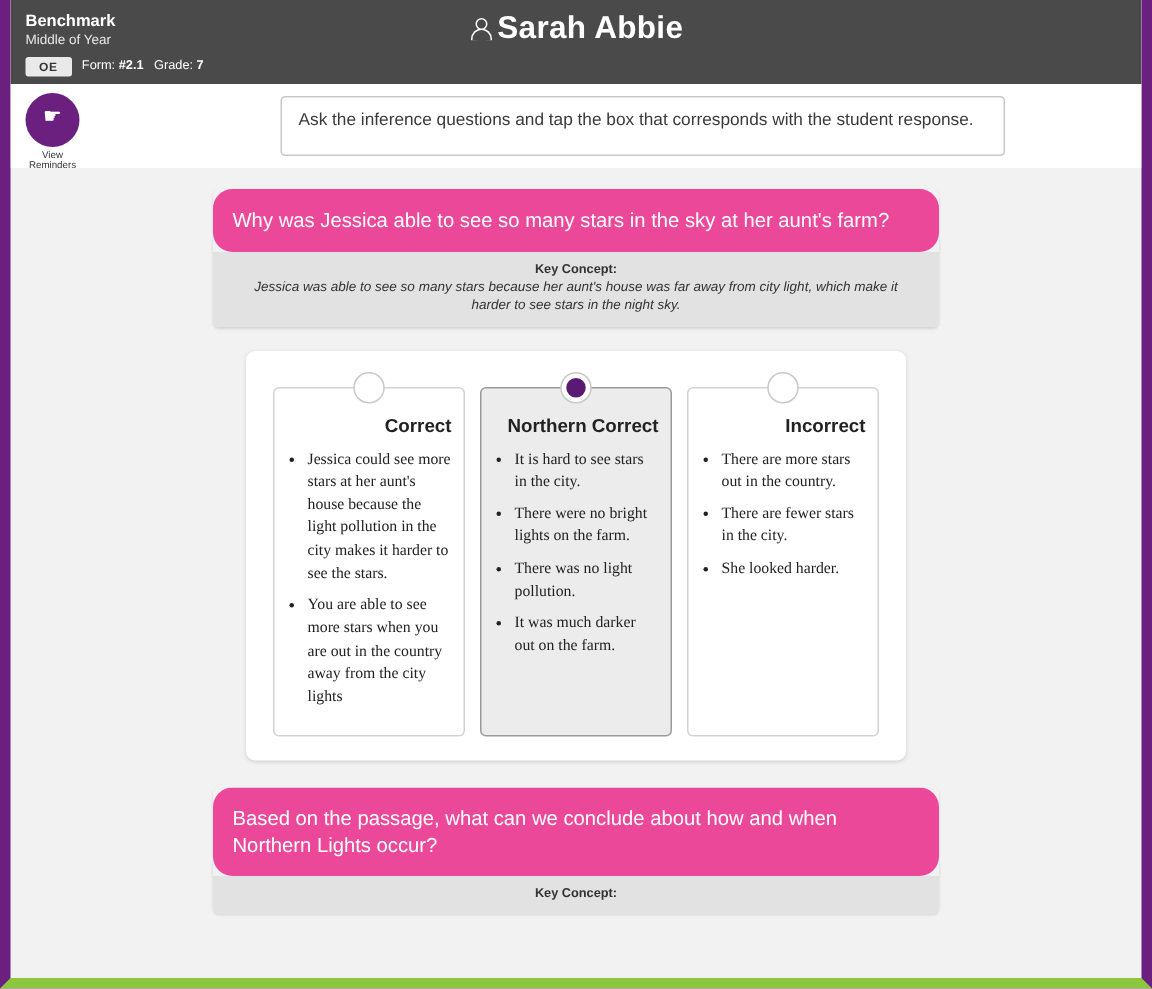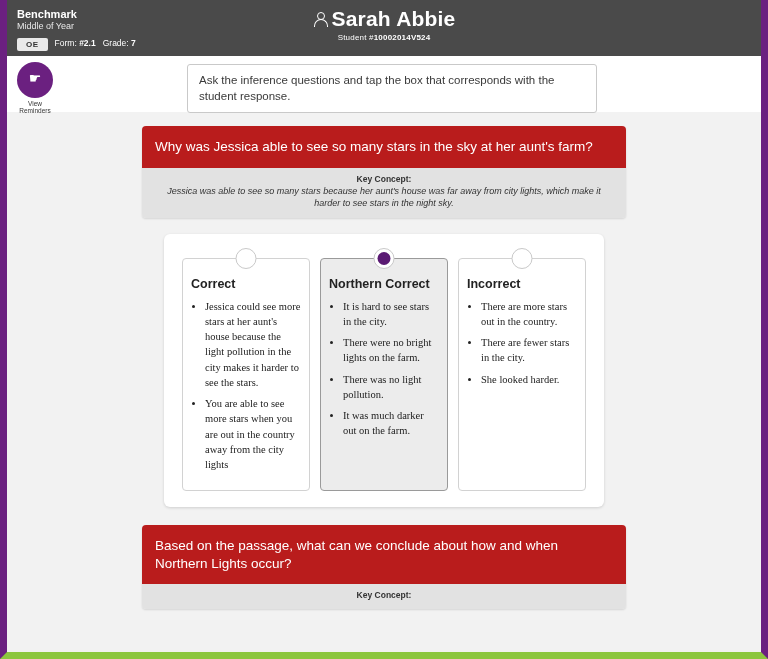--- a/index.html
+++ b/index.html
@@ -99,21 +99,21 @@
     position: absolute; left: 0; right: 0; top: 9px;
     color: #fff; font-size: 14px; line-height: 1;
     font-family: "DejaVu Sans", sans-serif;
   }
   .rem-label {
     font-size: 6.5px; color: #333; line-height: 1.15; margin-top: 2px;
   }
   .instruction-box {
     position: absolute;
     left: 180px; top: 8px;
-    width: 410px;
+    width: 483px;
     min-height: 40px;
     background: #fff;
     border: 1px solid #c9c9c9;
     border-radius: 3px;
     padding: 8px 11px;
     font-size: 11.5px;
     color: #3a3a3a;
     line-height: 1.35;
   }
   
@@ -145,26 +145,27 @@
     overflow: hidden;
   }
   .qcard {
     width: 484px;
     margin: 0 auto 16px auto;
     border-radius: 4px;
     overflow: hidden;
     box-shadow: 0 1px 2px rgba(0,0,0,.12);
   }
   .qhead {
-    background: #b91c1c;
+    background: #ec4899;
     color: #fff;
     font-size: 13.5px;
     padding: 12px 13px;
     line-height: 1.3;
     font-weight: normal;
+    border-radius: 13px;
   }
   .keyconcept {
     background: #e2e2e2;
     padding: 6px 14px 9px 14px;
     text-align: center;
   }
   .kc-label {
     font-size: 8.5px; font-weight: bold; color: #333;
   }
   .kc-text {
@@ -209,21 +210,21 @@
     border: 1px solid #c9c9c9;
   }
   .opt.selected .radio::after {
     content: "";
     position: absolute; left: 3px; top: 3px;
     width: 13px; height: 13px; border-radius: 50%;
     background: #5a1a73;
   }
   .opt h3 {
     margin: 0 0 8px 0;
-    text-align: left;
+    text-align: right;
     font-size: 12.5px;
     color: #222;
     font-weight: bold;
   }
   .opt ul {
     margin: 0; padding-left: 14px;
     font-size: 10.5px; color: #222; line-height: 1.45;
   }
   .opt ul li { margin-bottom: 6px; font-family: Liberation Serif, serif; }
 </style>
@@ -246,23 +247,20 @@
       <span class="meta-text">
         <span>Grade:</span>
         <b>7</b>
       </span>
     </div>
     <div class="center-id">
       <div class="student-line">
         <span class="person-icon"></span>
         <span class="student-name">Sarah Abbie</span>
       </div>
-      <div class="student-num">
-        <span>Student #</span><b>10002014V524</b>
-      </div>
     </div>
   </div>
 
   <div class="instrbar">
     <div class="reminders">
       <div class="rem-circle">
         <div class="glyph">☛</div>
       </div>
       <div class="rem-label">
         <span>View</span><br>
@@ -272,21 +270,21 @@
     <div class="instruction-box">Ask the inference questions and tap the box that corresponds with the student response.</div>
   </div>
 
 
   <div class="content">
 
     <div class="qcard">
       <div class="qhead">Why was Jessica able to see so many stars in the sky at her aunt's farm?</div>
       <div class="keyconcept">
         <div class="kc-label">Key Concept:</div>
-        <div class="kc-text">Jessica was able to see so many stars because her aunt's house was far away from city lights, which make it harder to see stars in the night sky.</div>
+        <div class="kc-text">Jessica was able to see so many stars because her aunt's house was far away from city light, which make it harder to see stars in the night sky.</div>
       </div>
     </div>
 
     <div class="options-wrap">
 
       <div class="opt">
         <div class="radio"></div>
         <h3>Correct</h3>
         <ul>
           <li>Jessica could see more stars at her aunt's house because the light pollution in the city makes it harder to see the stars.</li>

